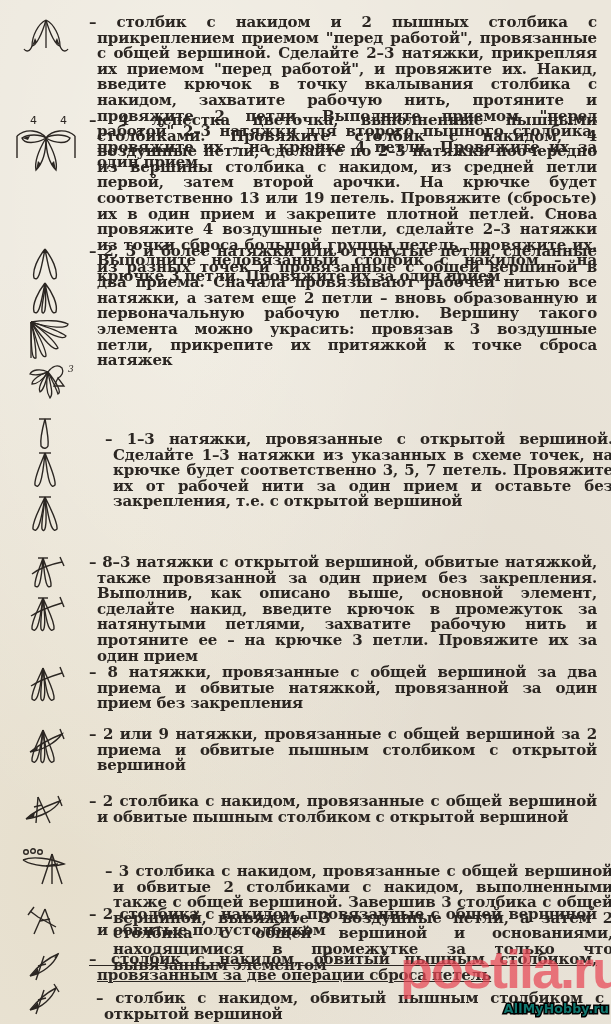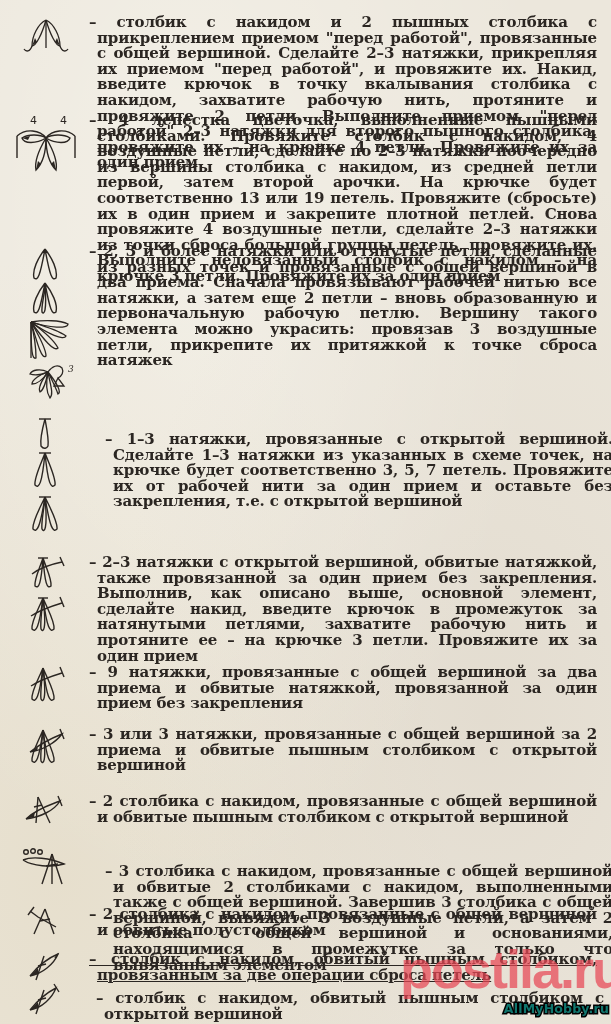--- a/index.html
+++ b/index.html
@@ -176,52 +176,52 @@
         <g fill="none" stroke="#2b2622" stroke-width="1.4">
           <line x1="10" y1="2" x2="20" y2="2"></line>
           <path d="M15 2 C10 14 3 26 4 33 C8 37 11 32 15 2"></path>
           <path d="M15 2 C14 14 12 26 13 33 C15 37 19 35 15 2"></path>
           <path d="M15 2 C20 14 27 26 26 33 C22 37 19 32 15 2"></path>
           <path d="M3 20 C12 14 24 10 34 7"></path>
           <line x1="32" y1="1" x2="36" y2="11"></line>
         </g>
       </svg>
     </div>
-    <p class="desc" style="top:555px; margin:0;">– 2–3 натяжки с открытой вершиной, обвитые натяжкой, также провязанной за один прием без закрепления. Выполнив, как описано выше, основной элемент, сделайте накид, введите крючок в промежуток за натянутыми петлями, захватите рабочую нить и протяните ее – на крючке 3 петли. Провяжите их за один прием</p>
+    <p class="desc" style="top:555px; margin:0;">– 8–3 натяжки с открытой вершиной, обвитые натяжкой, также провязанной за один прием без закрепления. Выполнив, как описано выше, основной элемент, сделайте накид, введите крючок в промежуток за натянутыми петлями, захватите рабочую нить и протяните ее – на крючке 3 петли. Провяжите их за один прием</p>
   </div>
 
   <div class="entry" style="top:0">
     <div class="icon" style="left:28px; top:666px;">
       <svg width="38" height="38" viewBox="0 0 38 38">
         <g fill="none" stroke="#2b2622" stroke-width="1.4">
           <path d="M15 2 C10 14 3 26 4 33 C8 37 11 32 15 2"></path>
           <path d="M15 2 C14 14 12 26 13 33 C15 37 19 35 15 2"></path>
           <path d="M15 2 C20 14 27 26 26 33 C22 37 19 32 15 2"></path>
           <path d="M3 20 C12 14 24 10 34 7"></path>
           <line x1="32" y1="1" x2="36" y2="11"></line>
         </g>
       </svg>
     </div>
-    <p class="desc" style="top:665px; margin:0;">– 9 натяжки, провязанные с общей вершиной за два приема и обвитые натяжкой, провязанной за один прием без закрепления</p>
+    <p class="desc" style="top:665px; margin:0;">– 8 натяжки, провязанные с общей вершиной за два приема и обвитые натяжкой, провязанной за один прием без закрепления</p>
   </div>
 
   <div class="entry" style="top:0">
     <div class="icon" style="left:28px; top:728px;">
       <svg width="38" height="38" viewBox="0 0 38 38">
         <g fill="none" stroke="#2b2622" stroke-width="1.4">
           <path d="M15 2 C10 14 3 26 4 33 C8 37 11 32 15 2"></path>
           <path d="M15 2 C14 14 12 26 13 33 C15 37 19 35 15 2"></path>
           <path d="M15 2 C20 14 27 26 26 33 C22 37 19 32 15 2"></path>
           <path d="M2 24 C12 16 24 10 34 6 C28 14 16 22 2 24"></path>
           <line x1="32" y1="1" x2="36" y2="11"></line>
         </g>
         <path d="M2 24 L10 19 L9 23 Z" fill="#2b2622"></path>
       </svg>
     </div>
-    <p class="desc" style="top:727px; margin:0;">– 3 или 3 натяжки, провязанные с общей вершиной за 2 приема и обвитые пышным столбиком с открытой вершиной</p>
+    <p class="desc" style="top:727px; margin:0;">– 2 или 9 натяжки, провязанные с общей вершиной за 2 приема и обвитые пышным столбиком с открытой вершиной</p>
   </div>
 
   <div class="entry" style="top:0">
     <div class="icon" style="left:26px; top:795px;">
       <svg width="38" height="30" viewBox="0 0 38 30">
         <g fill="none" stroke="#2b2622" stroke-width="1.4">
           <line x1="12" y1="2" x2="10" y2="28"></line>
           <line x1="12" y1="2" x2="24" y2="28"></line>
           <line x1="8" y1="12" x2="16" y2="10"></line>
           <path d="M0 24 C10 14 24 10 34 6 C28 16 14 22 0 24"></path>

